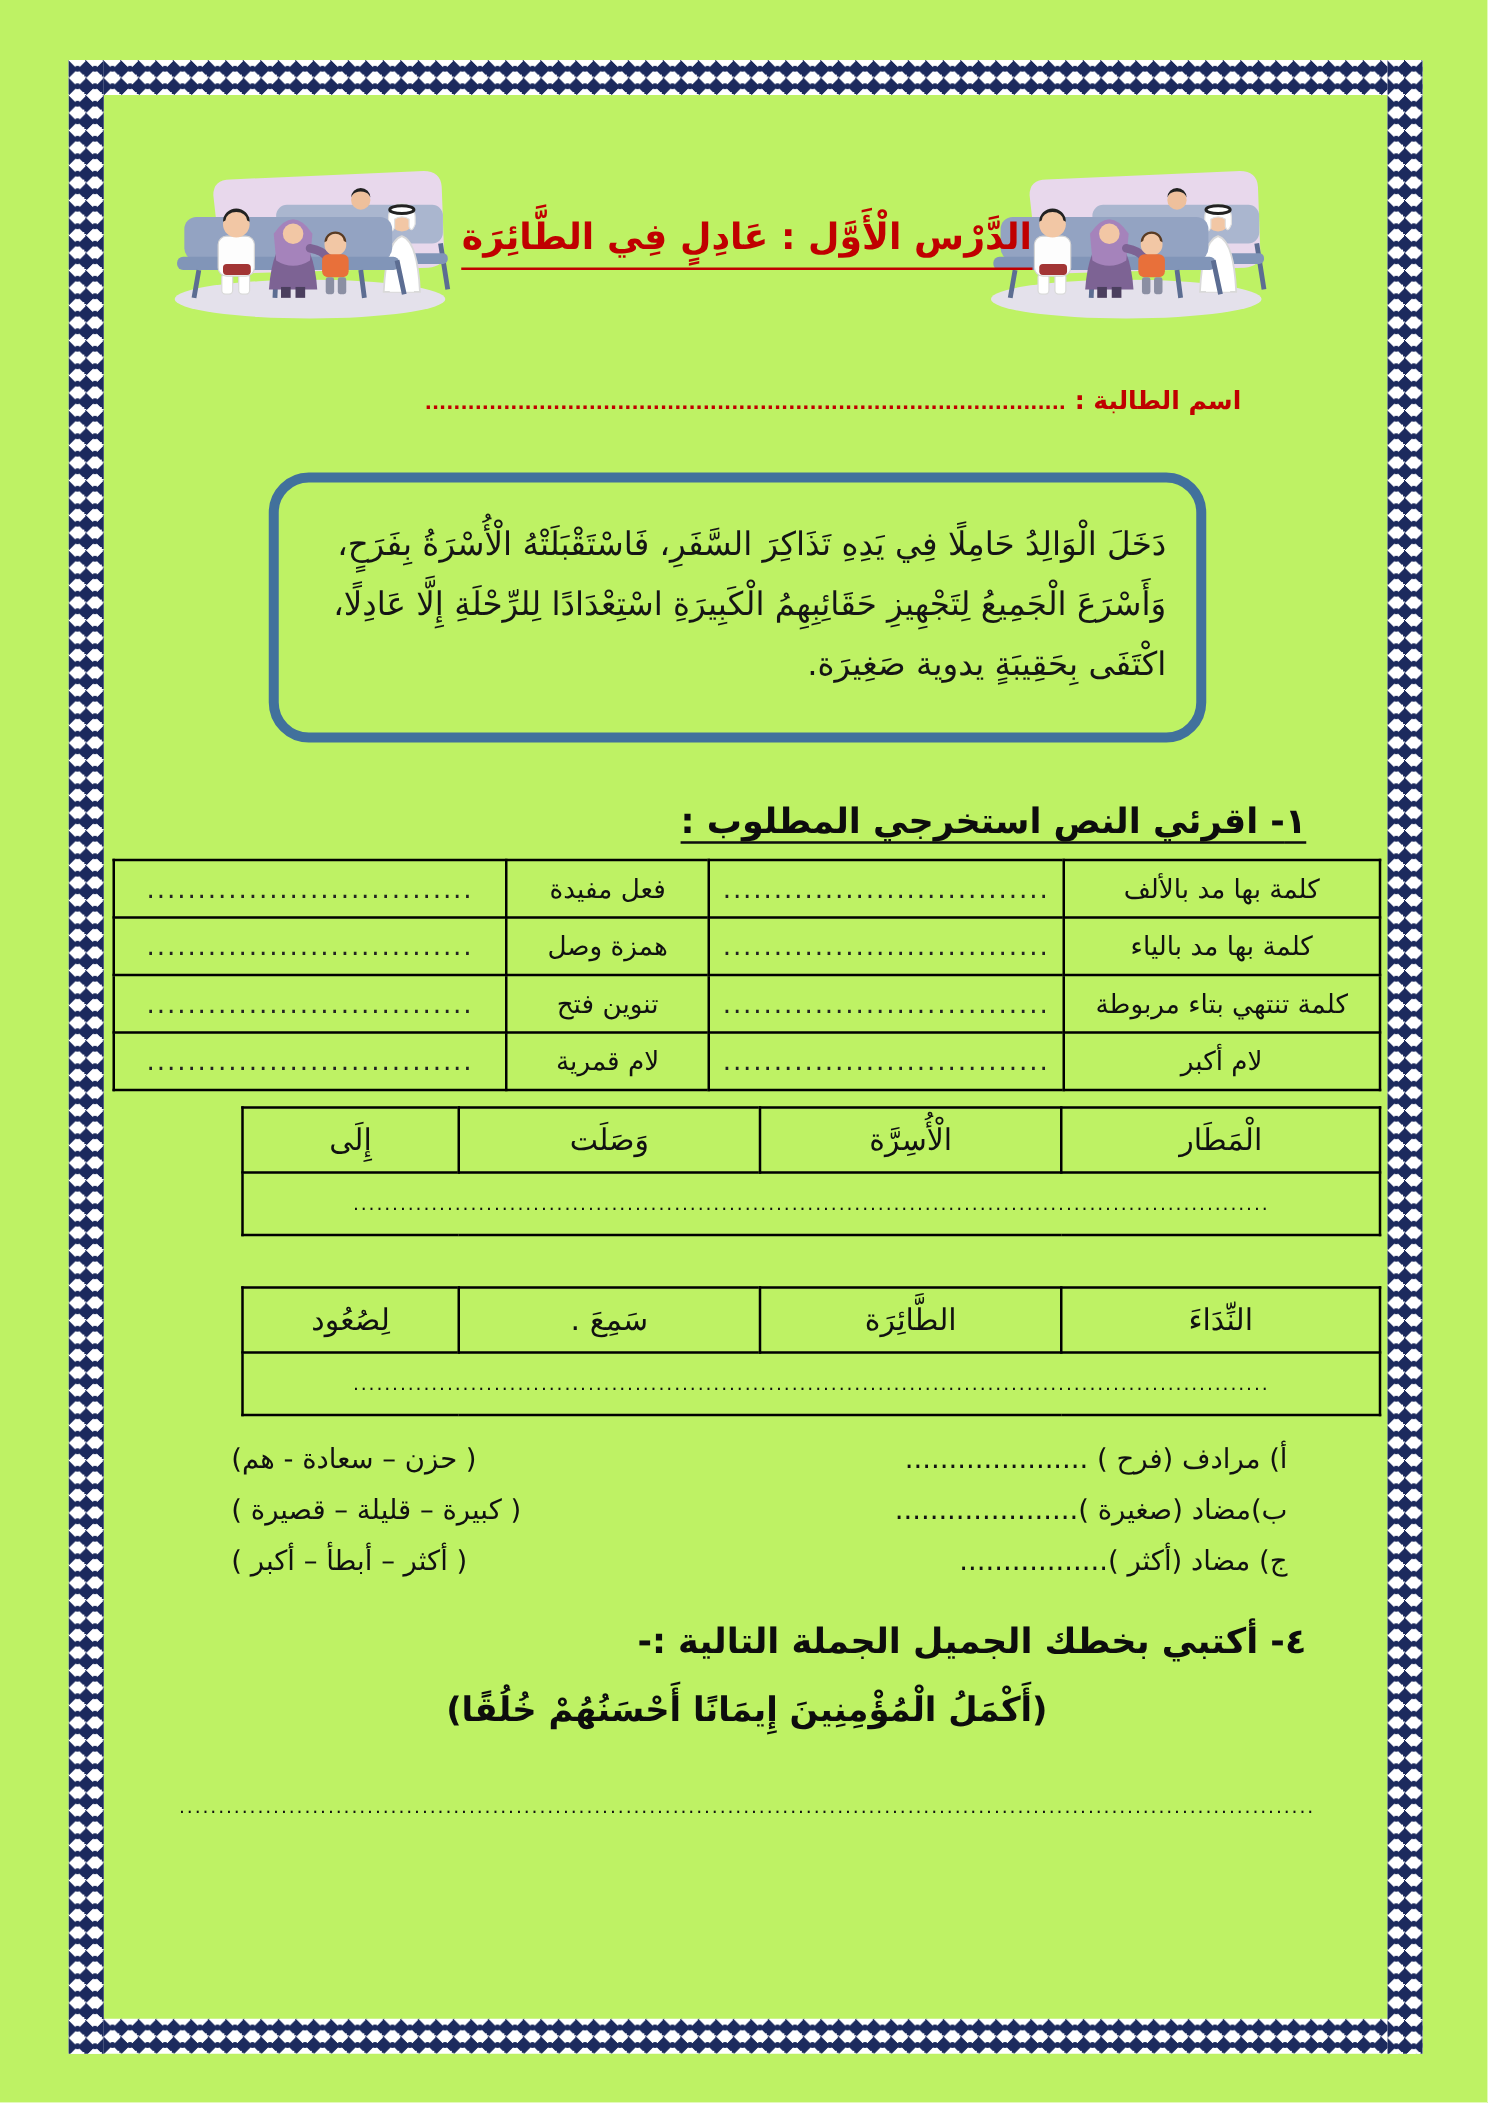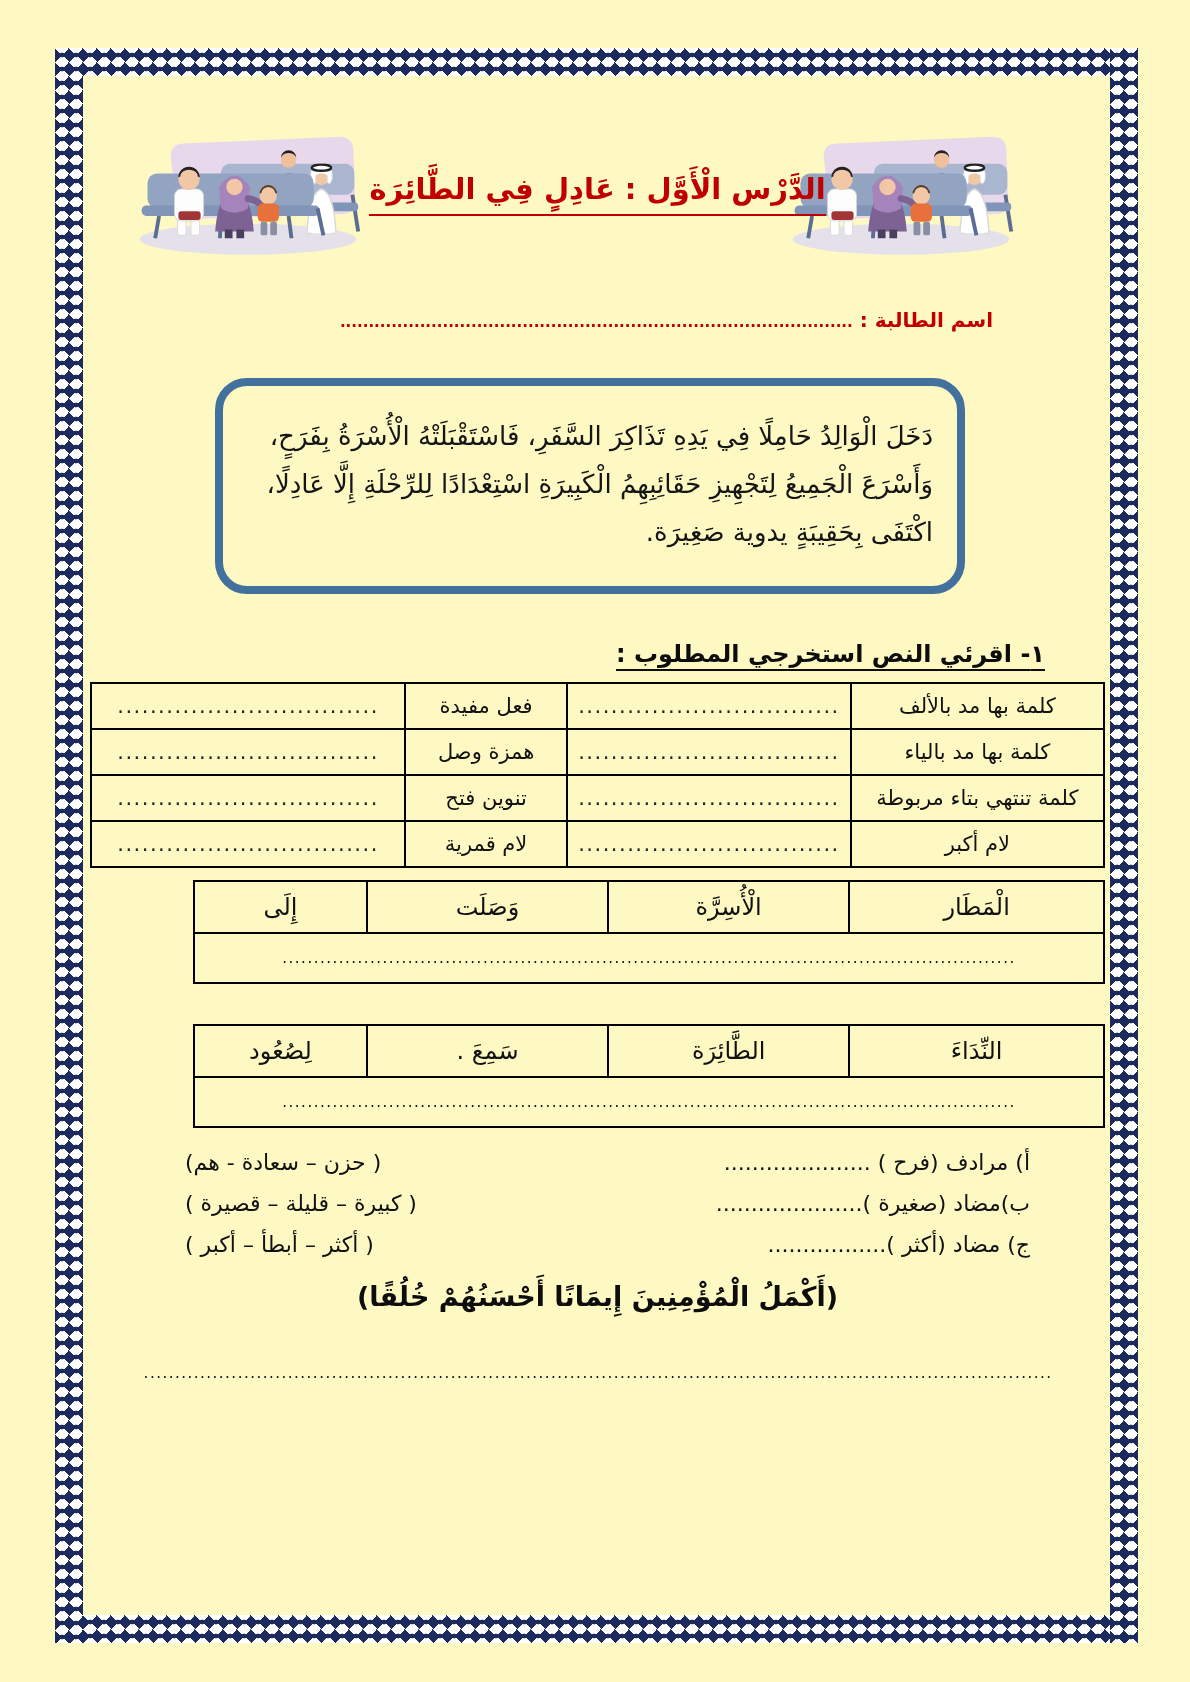--- a/index.html
+++ b/index.html
@@ -1,19 +1,19 @@
 <!DOCTYPE html>
 <html lang="ar" dir="rtl"><head>
 <meta charset="utf-8">
 <style>
   * { margin:0; padding:0; box-sizing:border-box; }
   html,body { background:#ffffff; }
   body { font-family:"DejaVu Sans", sans-serif; }
   .page {
-    position:relative; width:1190px; height:1682px; background:#fef9c3;
+    position:relative; width:1190px; height:1682px; background:#bef264;
     overflow:hidden; direction:rtl;
   }
   
   .frame-strip {
     position:absolute;
     background-color:#fff;
     background-image:
       radial-gradient(circle at 7px 7px, #1c2a5e 2.1px, rgba(0,0,0,0) 2.7px),
       conic-gradient(from 45deg, #1c2a5e 25%, rgba(0,0,0,0) 0 50%, #1c2a5e 0 75%, rgba(0,0,0,0) 0);
     background-size:14px 14px;
@@ -45,21 +45,21 @@
   .name-line .red-dots { font-size:15px; letter-spacing:1px; font-weight:bold; }
 
   
   .passage-box {
     margin:40px 140px 0 125px; border:8px solid #41719c; border-radius:32px;
     padding:26px 24px 30px; 
   }
   .passage-box p { font-size:26px; line-height:1.85; font-weight:500; color:#151515; }
 
   .q-heading {
-    font-size:24px; font-weight:600; color:#0d0d0d;
+    font-size:28px; font-weight:600; color:#0d0d0d;
     text-decoration:underline; text-underline-offset:7px; text-decoration-thickness:1.5px;
   }
   .q1-heading { margin:46px 60px 0 0; }
   .q2-heading { margin:30px 60px 0 0; }
   .q3-heading { margin:42px 60px 0 0; }
   .q4-heading { margin:34px 60px 0 0; text-decoration:none; font-weight:600; }
 
   table { border-collapse:collapse; direction:rtl; }
   td { border:2px solid #000; text-align:center; vertical-align:middle; }
 
@@ -247,17 +247,18 @@
       <div class="mcq-row">
         <span class="stem">ب)مضاد (صغيرة ).....................</span>
         <span class="opts">( كبيرة – قليلة – قصيرة )</span>
       </div>
       <div class="mcq-row">
         <span class="stem">ج) مضاد (أكثر ).................</span>
         <span class="opts">( أكثر – أبطأ – أكبر )</span>
       </div>
     </div>
 
+    <div class="q-heading q4-heading">٤- أكتبي بخطك الجميل الجملة التالية :-</div>
     <div class="hadith">(أَكْمَلُ الْمُؤْمِنِينَ إِيمَانًا أَحْسَنُهُمْ خُلُقًا)</div>
     <div class="write-line">.........................................................................................................................................................................</div>
 
   </div>
 </div>
 
 </body></html>

